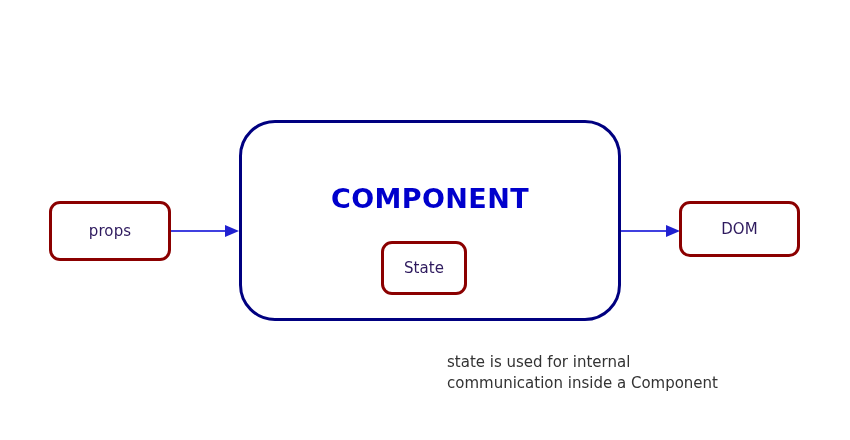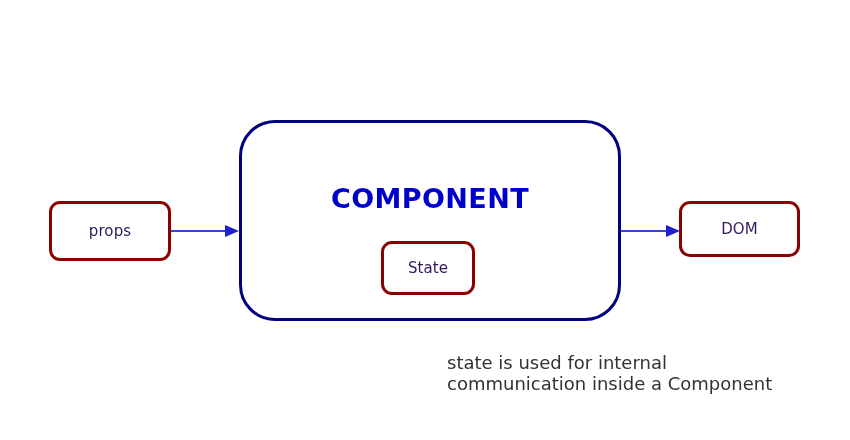--- a/index.html
+++ b/index.html
@@ -66,41 +66,41 @@
     font-size: 27px;
     font-weight: bold;
     letter-spacing: 0.4px;
     line-height: 1;
   }
 
   
   #state-node {
     left: 139px;
     top: 118px;
-    width: 94px;
+    width: 86px;
     height: 54px;
   }
 
   
   .arrow {
     position: absolute;
     height: 16px;
     overflow: visible;
   }
   #arrow-props-to-component { left: 171px; top: 223px; width: 68px; }
   #arrow-component-to-dom   { left: 621px; top: 223px; width: 59px; }
 
   
   #caption {
     position: absolute;
     left: 447px;
     top: 352px;
     width: 370px;
     color: #333333;
-    font-size: 18px;
+    font-size: 15px;
     line-height: 21px;
     white-space: pre-line;
   }
 </style>
 </head>
 <body>
 
 <div id="canvas">
 
   <div class="node box-maroon" id="props-node">

